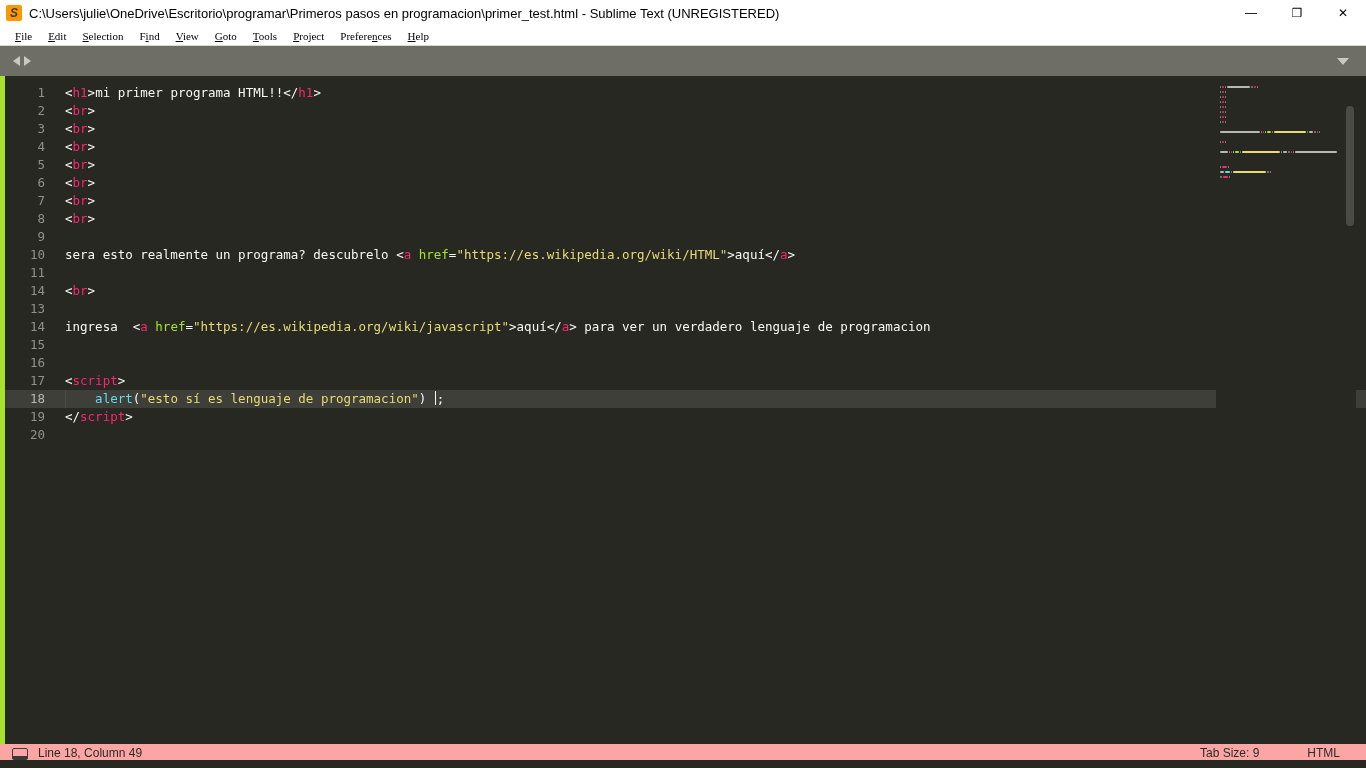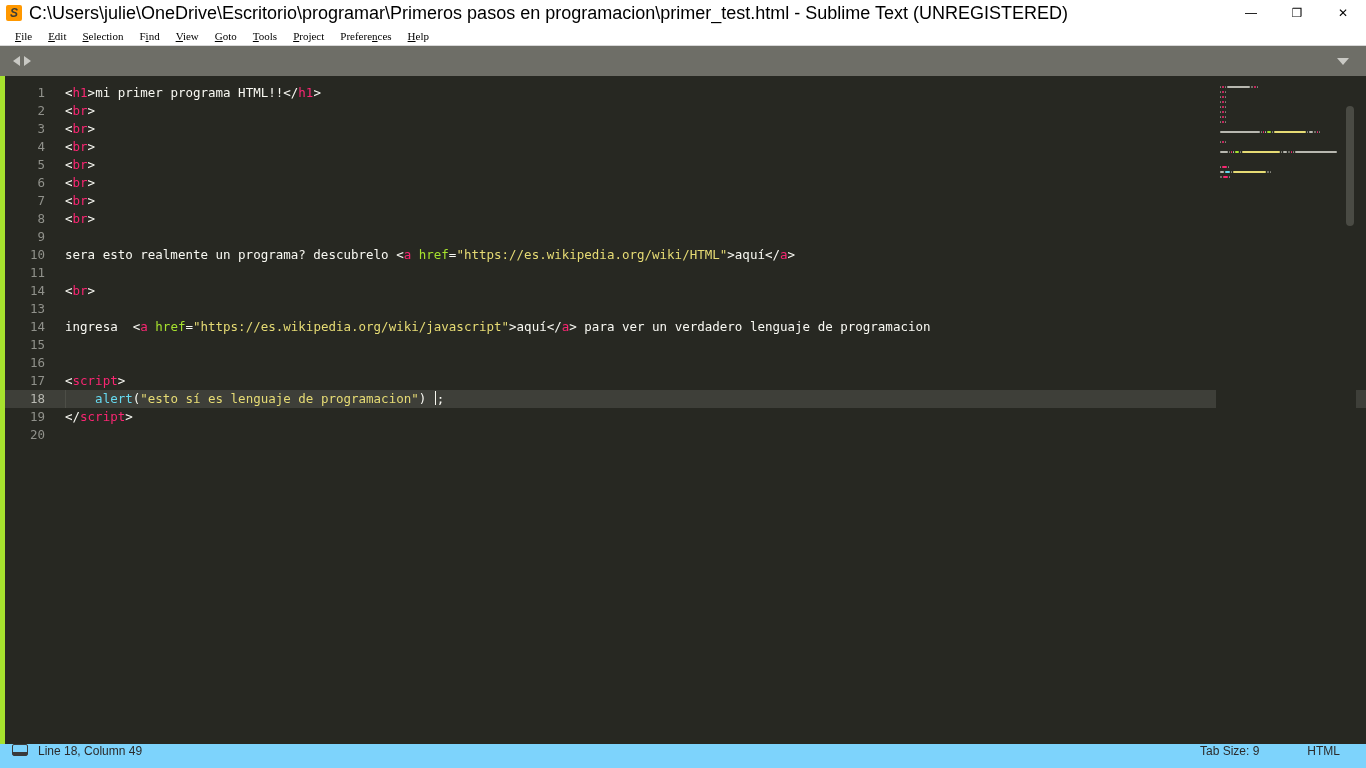--- a/index.html
+++ b/index.html
@@ -19,21 +19,21 @@
     width:16px;height:16px;margin-left:6px;margin-right:7px;
     background:#ff9800; border-radius:2px; position:relative; flex:0 0 auto;
   }
   .app-icon::after{
     content:"S"; position:absolute; inset:0; color:#3c3c34;
     font-size:12px; font-weight:bold; font-style:italic;
     display:flex; align-items:center; justify-content:center;
     font-family:"Liberation Sans",sans-serif;
   }
   .title-text{
-    font-size:18px; color:#000; white-space:nowrap;
+    font-size:13px; color:#000; white-space:nowrap;
     font-family:"Liberation Sans", sans-serif;
   }
   .win-controls{ position:absolute; right:0; top:0; height:26px; display:flex; }
   .win-btn{
     width:46px;height:26px;display:flex;align-items:center;justify-content:center;
     color:#000; font-size:12px;
   }
 
   
   .menubar{
@@ -120,21 +120,21 @@
   }
   .mm-row{ height:5px; display:flex; gap:1px; padding-left:4px; align-items:center; }
   .mm-seg{ height:2px; border-radius:1px; }
   .mm-scroll{
     position:absolute; right:2px; top:30px; width:8px; height:120px;
     background:#4a4b44; border-radius:4px;
   }
 
   
   .statusbar{
-    height:24px; background:#7dd3fc; display:flex; align-items:flex-start;
+    height:16px; background:#fca5a5; display:flex; align-items:flex-end;
     font-size:12px; color:#2b2b2b; position:relative;
     font-family:"Liberation Sans", sans-serif;
   }
   .sb-icon{
     width:16px;height:12px; border:1.6px solid #3a3a3a; border-radius:2px;
     margin-left:12px; margin-right:10px; position:relative; flex:0 0 auto;
   }
   .sb-icon::after{
     content:""; position:absolute; left:0; right:0; bottom:0; height:3px;
     background:#3a3a3a;

